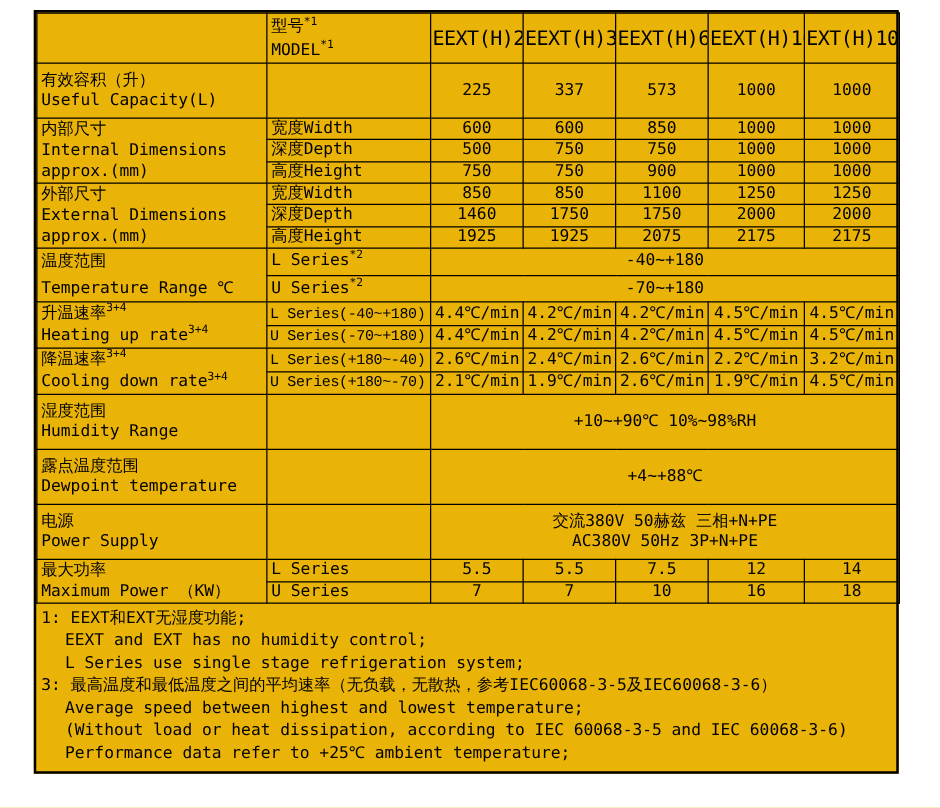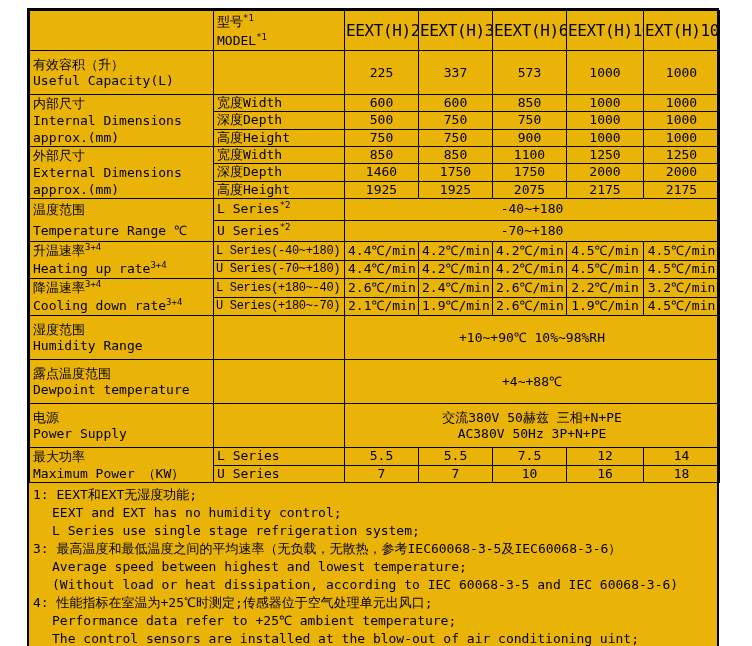--- a/index.html
+++ b/index.html
@@ -236,17 +236,15 @@
   </tbody>
     </table>
 
   <div class="footnotes">
     <div class="fn">1: EEXT和EXT无湿度功能;</div>
     <div class="fn cont">EEXT and EXT has no humidity control;</div>
     <div class="fn cont">L Series use single stage refrigeration system;</div>
     <div class="fn">3: 最高温度和最低温度之间的平均速率（无负载，无散热，参考IEC60068-3-5及IEC60068-3-6）</div>
     <div class="fn cont">Average speed between highest and lowest temperature;</div>
     <div class="fn cont">(Without load or heat dissipation, according to IEC 60068-3-5 and IEC 60068-3-6)</div>
-    <div class="fn">4: 性能指标在室温为+25℃时测定;传感器位于空气处理单元出风口;</div>
     <div class="fn cont">Performance data refer to +25℃ ambient temperature;</div>
-    <div class="fn cont">The control sensors are installed at the blow-out of air conditioning uint;</div>
   </div>
 </div>
 
 </body></html>

